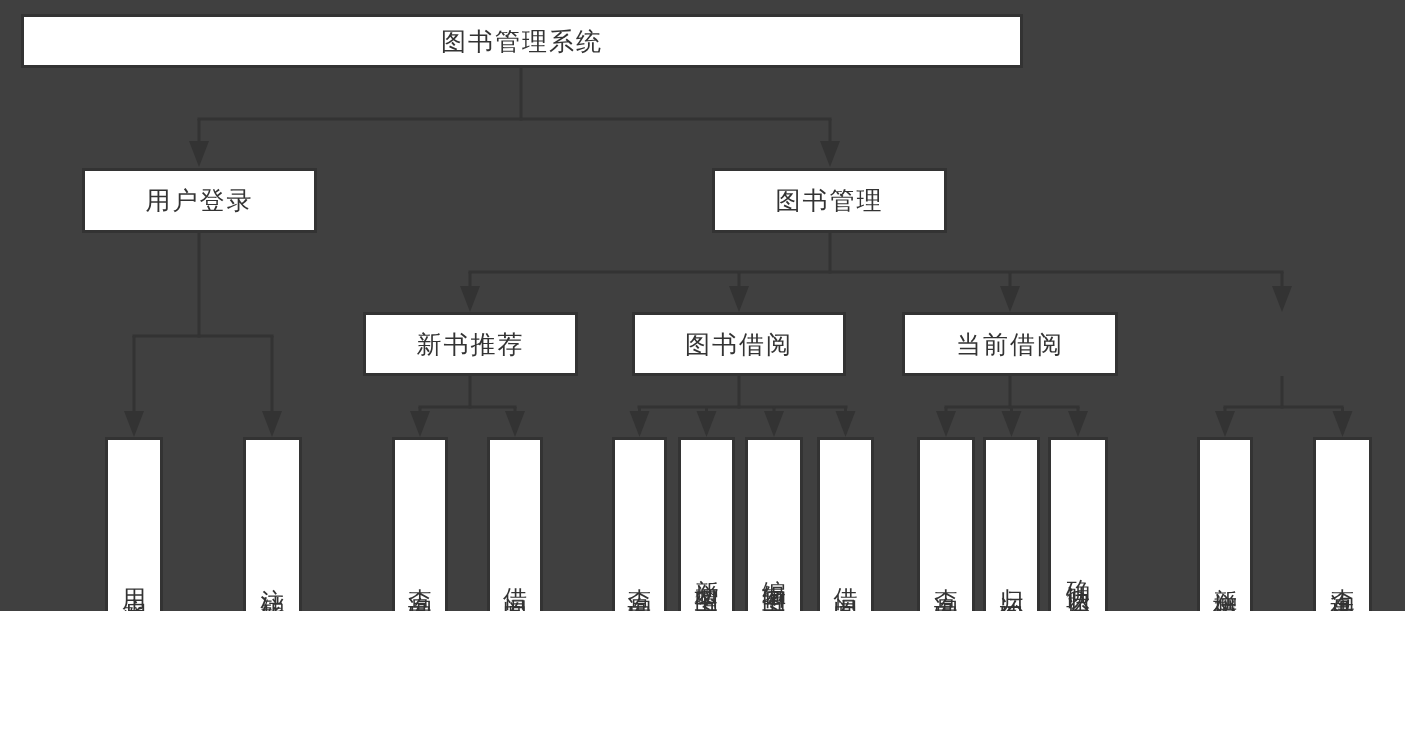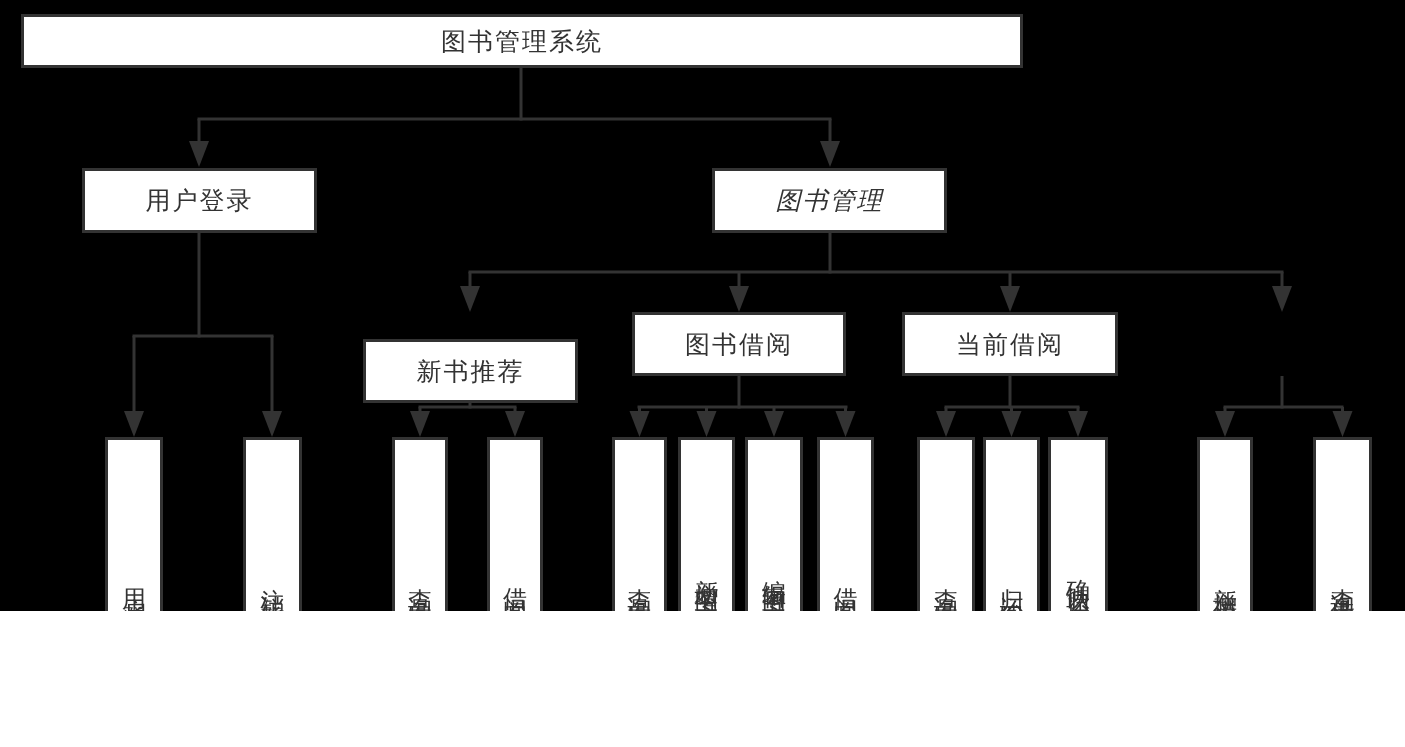--- a/index.html
+++ b/index.html
@@ -1,19 +1,19 @@
 <!DOCTYPE html>
 <html><head>
 <meta charset="utf-8">
 <style>
   html,body{margin:0;padding:0;background:#ffffff;}
   #stage{
     position:relative;
     width:1405px;height:611px;
-    background:#000000;
+    background:#404040;
     font-family:"Liberation Sans","DejaVu Sans",sans-serif;
     overflow:hidden;
   }
   #wires{position:absolute;left:0;top:0;width:1405px;height:747px;}
   .node{
     position:absolute;
     box-sizing:border-box;
     background:#ffffff;
     border:3px solid #333333;
     display:flex;align-items:center;justify-content:center;
@@ -115,25 +115,25 @@
     <path class="arrow" d="M1332.5 411 L1352.5 411 L1342.5 437 Z"></path>
   </svg>
 
   <div class="node" style="left:21px;top:14px;width:1002px;height:54px;">
     <span class="hlabel">图书管理系统</span>
   </div>
 
   <div class="node" style="left:82px;top:168px;width:235px;height:65px;">
     <span class="hlabel">用户登录</span>
   </div>
-  <div class="node" style="left:712px;top:168px;width:235px;height:65px;font-style:italic;">
+  <div class="node" style="left:712px;top:168px;width:235px;height:65px;">
     <span class="hlabel">图书管理</span>
   </div>
 
-  <div class="node" style="left:363px;top:312px;width:215px;height:64px;margin-top:27px;">
+  <div class="node" style="left:363px;top:312px;width:215px;height:64px;">
     <span class="hlabel">新书推荐</span>
   </div>
   <div class="node" style="left:902px;top:312px;width:216px;height:64px;">
     <span class="hlabel">当前借阅</span>
   </div>
   <div class="node" style="left:632px;top:312px;width:214px;height:64px;">
     <span class="hlabel">图书借阅</span>
   </div>
 
   <div class="node leaf" style="left:105px;top:437px;width:58px;height:300px;">

